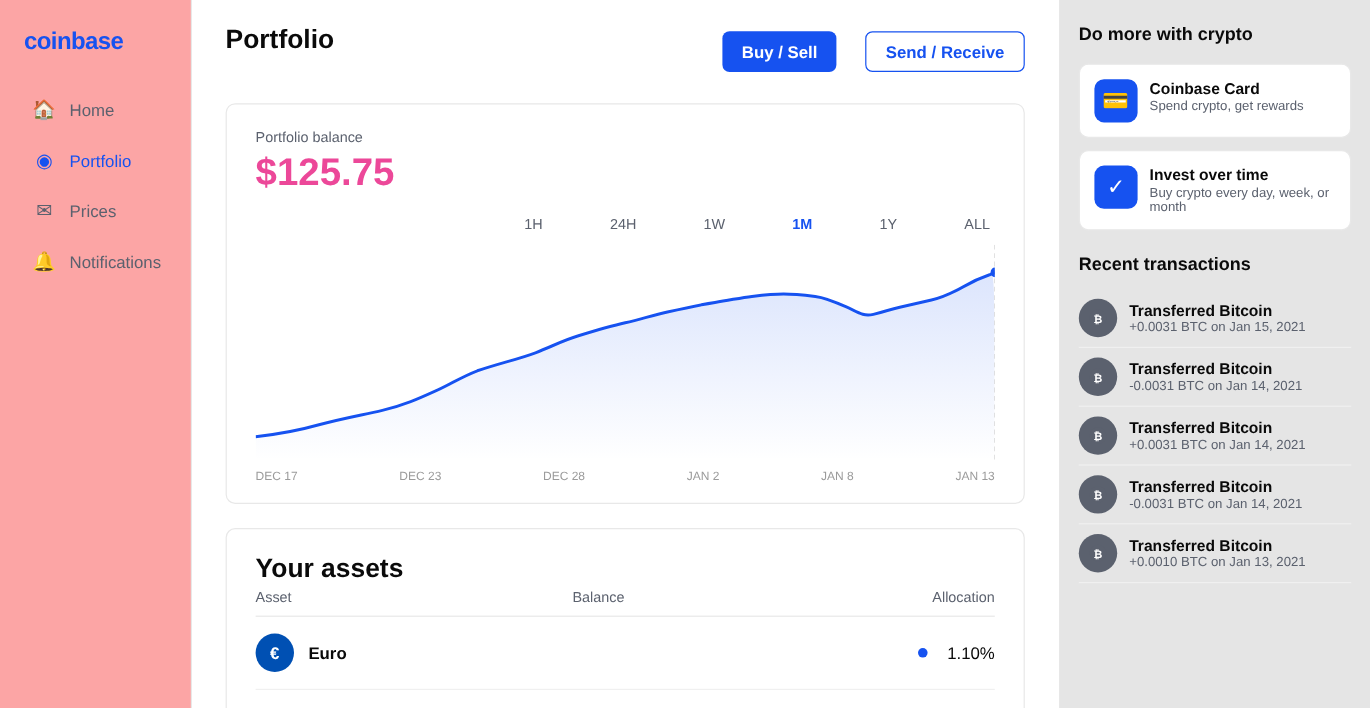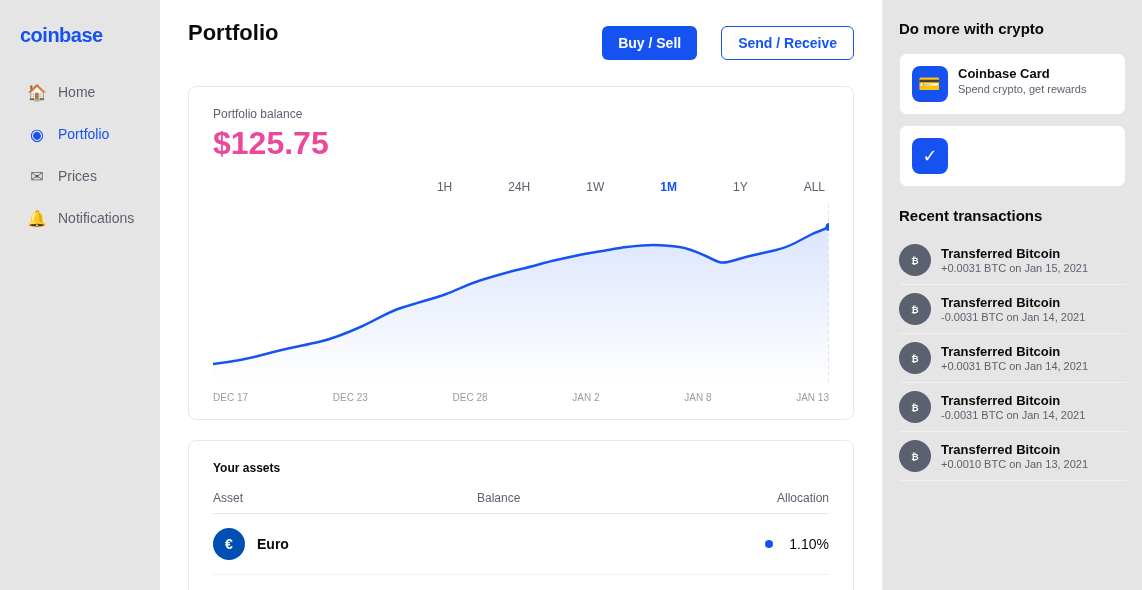--- a/index.html
+++ b/index.html
@@ -2,21 +2,21 @@
 <html><head>
   <meta charset="utf-8">
   <style>
     * { margin: 0; padding: 0; box-sizing: border-box; }
     body { font-family: -apple-system, BlinkMacSystemFont, 'Segoe UI', sans-serif; background: #fff; display: flex; width: 1142px; height: 590px; overflow: hidden; }
 
     
     #sidebar {
       width: 160px;
       min-width: 160px;
-      background: #e5e5e5;
+      background: #fca5a5;
       border-right: 1px solid #e8e8e8;
       display: flex;
       flex-direction: column;
       padding-top: 16px;
     }
     .sidebar-logo {
       padding: 8px 20px 24px;
     }
     .sidebar-logo-text {
       font-size: 20px;
@@ -135,24 +135,24 @@
     }
 
     
     .assets-section {
       background: #fff;
       border: 1px solid #e8e8e8;
       border-radius: 8px;
       padding: 20px 24px;
     }
     .assets-title {
-      font-size: 12px;
+      font-size: 22px;
       font-weight: 700;
       color: #0a0a0a;
-      margin-bottom: 16px;
+      margin-bottom: 4px;
     }
     .assets-table-header {
       display: flex;
       align-items: center;
       padding: 0 0 8px;
       border-bottom: 1px solid #e8e8e8;
     }
     .col-asset { flex: 3; font-size: 12px; color: #5b616e; }
     .col-balance { flex: 2; font-size: 12px; color: #5b616e; }
     .col-allocation { flex: 2; font-size: 12px; color: #5b616e; text-align: right; }
@@ -383,20 +383,24 @@
     </div>
     <div>
       <div class="promo-card-title">Coinbase Card</div>
       <div class="promo-card-desc">Spend crypto, get rewards</div>
     </div>
   </div>
       <div class="promo-card">
     <div class="promo-icon" style="background:#1652f0;">
       <span style="color:#fff;font-size:18px;">✓</span>
     </div>
+    <div>
+      <div class="promo-card-title">Invest over time</div>
+      <div class="promo-card-desc">Buy crypto every day, week, or month</div>
+    </div>
   </div>
     </div>
   <div class="recent-tx-title">Recent transactions</div>
   <div id="tx-list">
 
   <div class="tx-item">
     <div class="tx-icon">
       <svg width="16" height="16" viewBox="0 0 16 16" fill="none">
         <circle cx="8" cy="8" r="7" fill="#5b616e"></circle>
         <text x="8" y="12" text-anchor="middle" fill="white" font-size="9" font-weight="bold">₿</text>

